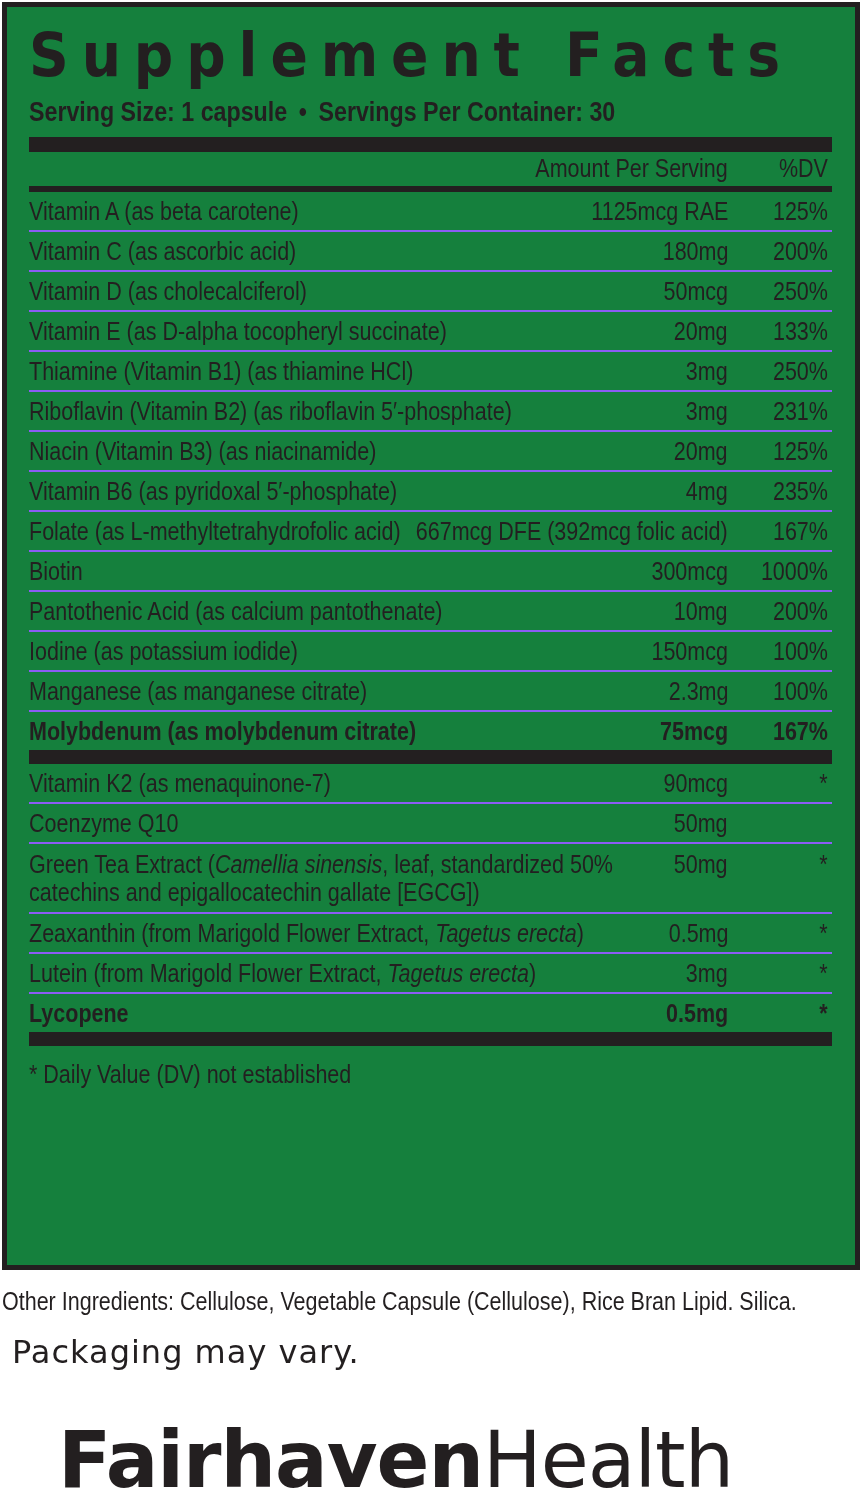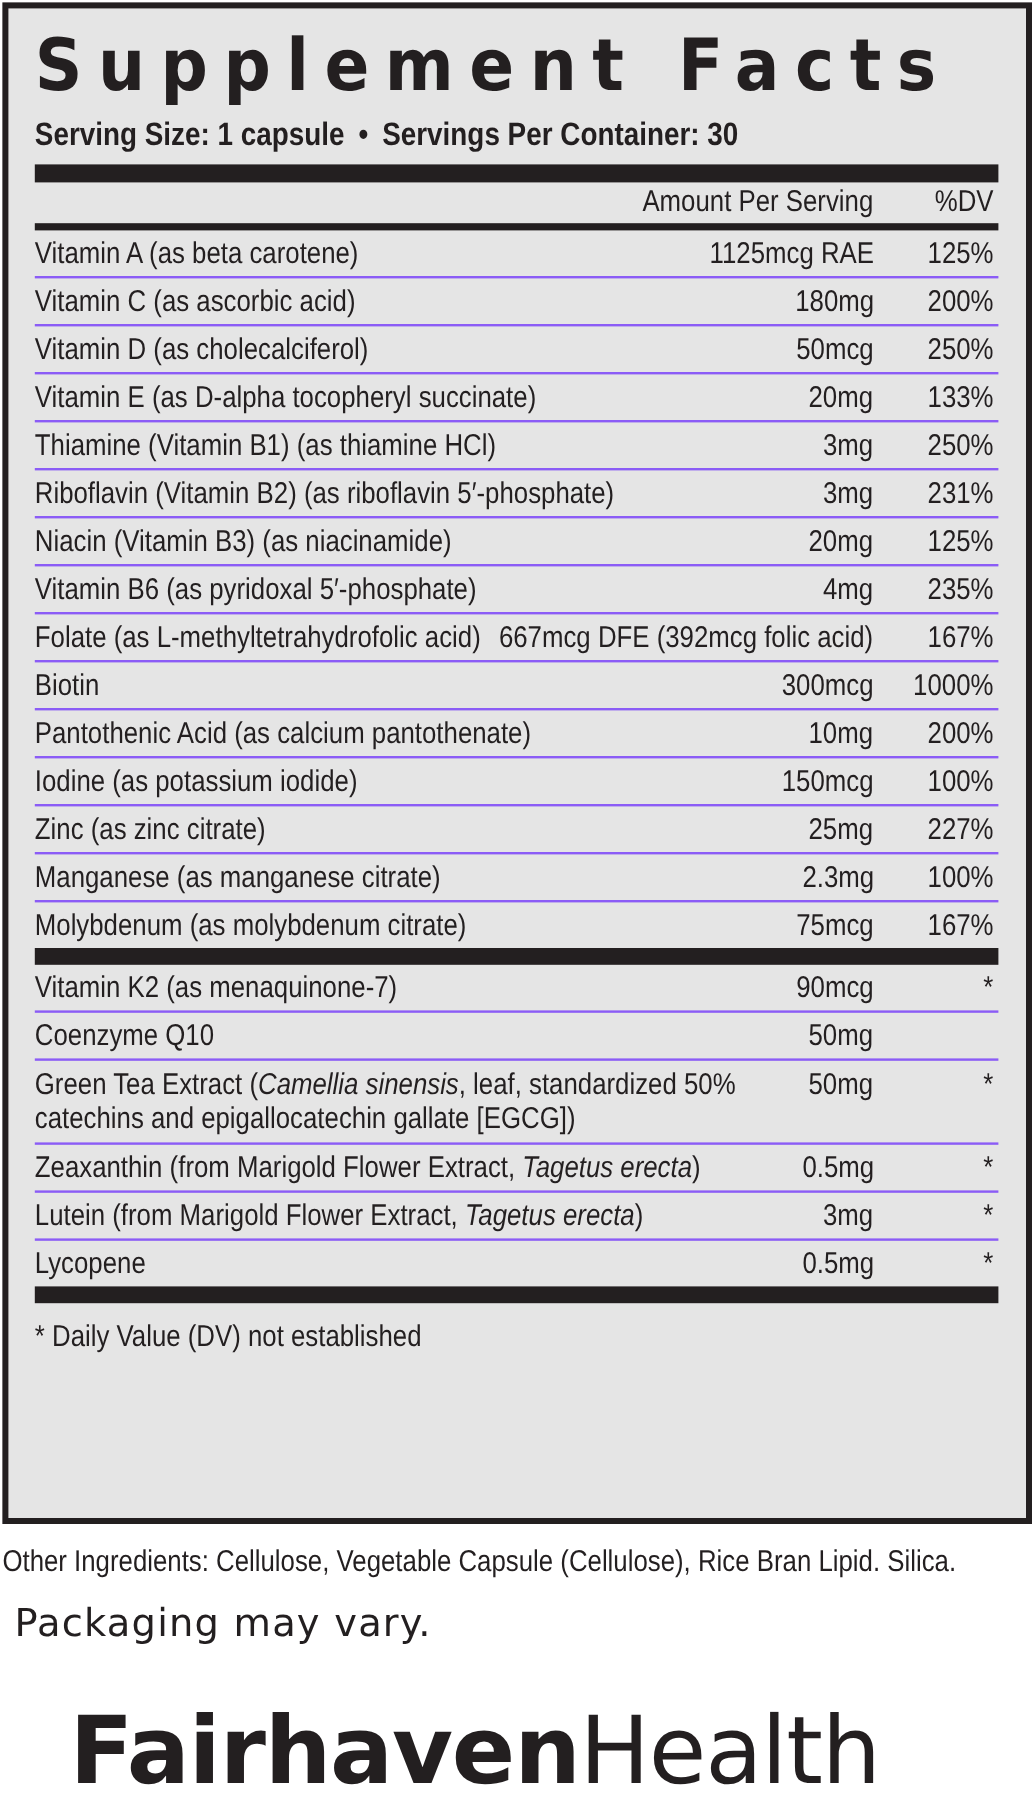--- a/index.html
+++ b/index.html
@@ -1,19 +1,19 @@
 <!DOCTYPE html>
 <html><head>
 <meta charset="utf-8">
 <style>
   html, body { margin: 0; padding: 0; background: #ffffff; }
   body { width: 862px; height: 1500px; position: relative; overflow: hidden; color: #231f20; }
   .label {
     position: absolute; left: 2px; top: 2px; width: 848px; height: 1258px;
-    border: 5px solid #231f20; background: #e5e5e5;
+    border: 5px solid #231f20; background: #15803d;
   }
   .inner { position: absolute; left: 22px; top: 0; width: 803px; }
   .title {
     font-family: "DejaVu Sans", sans-serif; font-weight: bold;
     font-size: 60px; letter-spacing: 14px; line-height: 80px;
     margin-top: 8px; white-space: nowrap;
     transform: scaleX(0.92); transform-origin: left center;
   }
   .serving {
     font-family: "Liberation Sans", sans-serif; font-weight: bold;
@@ -26,21 +26,21 @@
     position: relative; height: 34px;
     font-family: Liberation Sans, sans-serif; font-size: 25px;
   }
   .colhead .amt { position: absolute; right: 104px; top: 2px; transform: scaleX(0.86); transform-origin: right center; white-space: nowrap; }
   .colhead .dv { position: absolute; right: 4px; top: 2px; transform: scaleX(0.86); transform-origin: right center; }
   .row {
     position: relative; height: 38px;
     border-bottom: 2px solid #8b5cf6;
     font-family: "Liberation Sans", sans-serif; font-size: 25px; line-height: 38px;
   }
-  .row.last { border-bottom: none; }
+  .row.last { border-bottom: none; font-weight: bold; }
   .row.tall { height: 68px; line-height: 28px; }
   .row .name { position: absolute; left: 0; top: 0; white-space: nowrap; transform: scaleX(0.86); transform-origin: left center; }
   .row.tall .name { top: 6px; white-space: normal; width: 720px; }
   .row .amt { position: absolute; right: 104px; top: 0; white-space: nowrap; transform: scaleX(0.86); transform-origin: right center; }
   .row.tall .amt { top: 6px; }
   .row .dv { position: absolute; right: 4px; top: 0; white-space: nowrap; transform: scaleX(0.86); transform-origin: right center; }
   .row.tall .dv { top: 6px; }
   .footnote {
     font-family: "Liberation Sans", sans-serif; font-size: 25px; line-height: 36px;
     margin-top: 10px; transform: scaleX(0.86); transform-origin: left center; white-space: nowrap;
@@ -136,25 +136,20 @@
           <span class="name">Pantothenic Acid (as calcium pantothenate)</span>
           <span class="amt">10mg</span>
           <span class="dv">200%</span>
         </div>
         <div class="row">
           <span class="name">Iodine (as potassium iodide)</span>
           <span class="amt">150mcg</span>
           <span class="dv">100%</span>
         </div>
         <div class="row">
-          <span class="name">Zinc (as zinc citrate)</span>
-          <span class="amt">25mg</span>
-          <span class="dv">227%</span>
-        </div>
-        <div class="row">
           <span class="name">Manganese (as manganese citrate)</span>
           <span class="amt">2.3mg</span>
           <span class="dv">100%</span>
         </div>
         <div class="row last">
           <span class="name">Molybdenum (as molybdenum citrate)</span>
           <span class="amt">75mcg</span>
           <span class="dv">167%</span>
         </div>
       </div>

